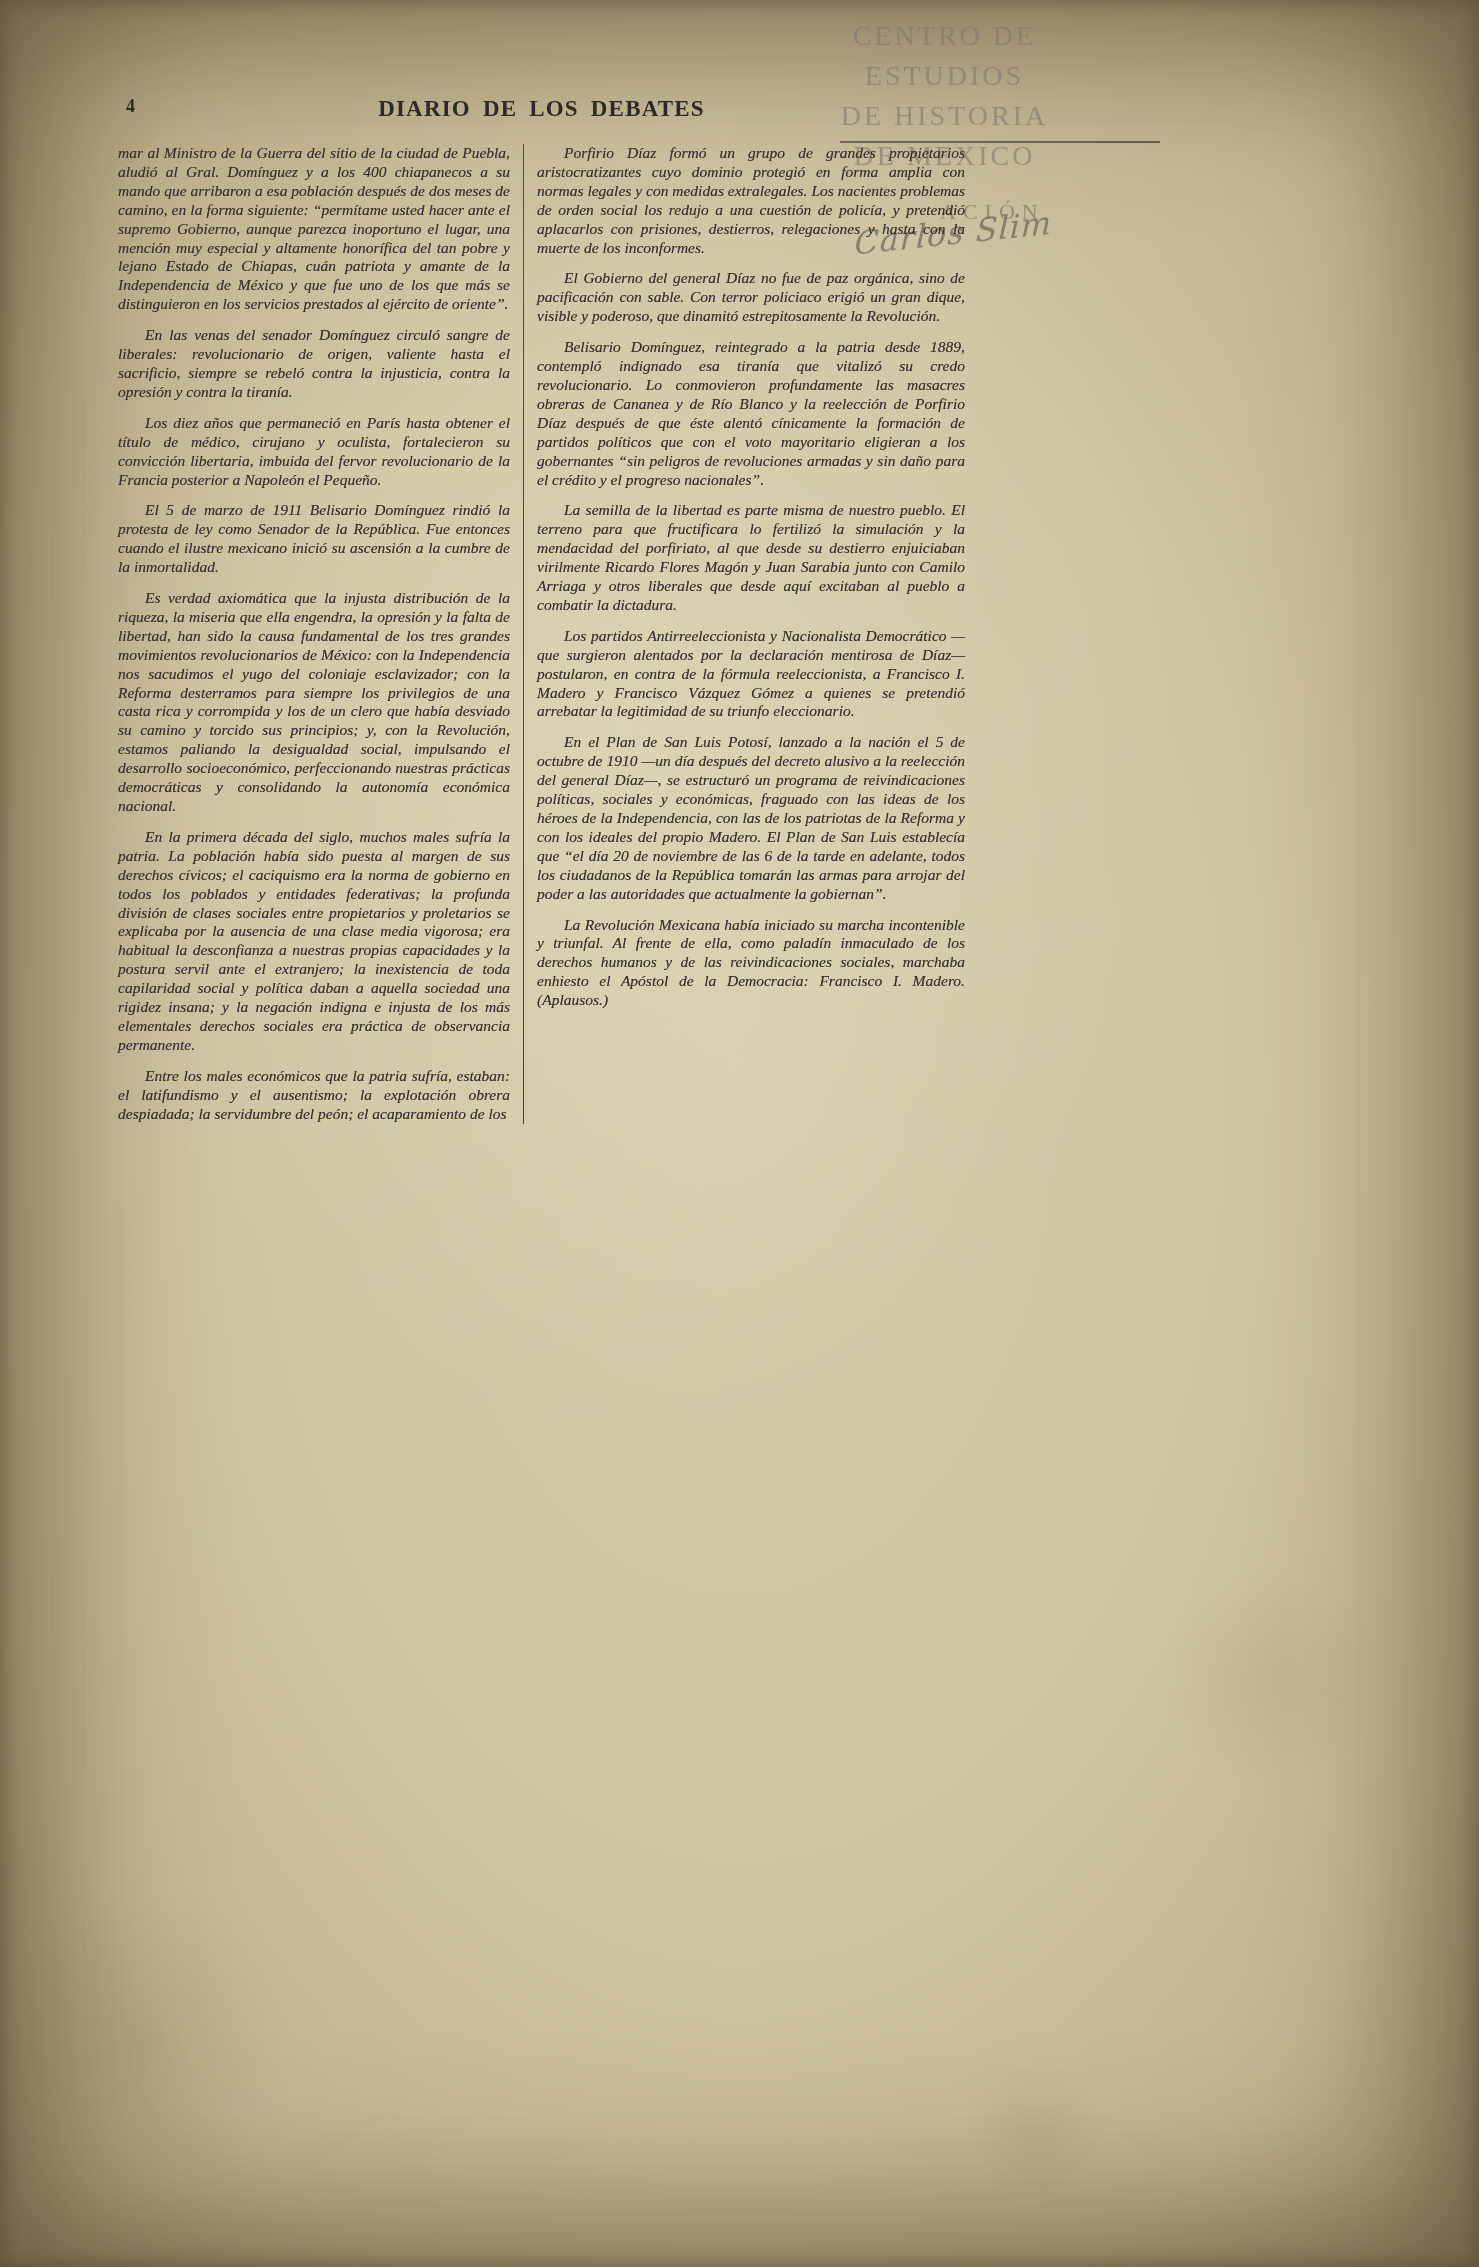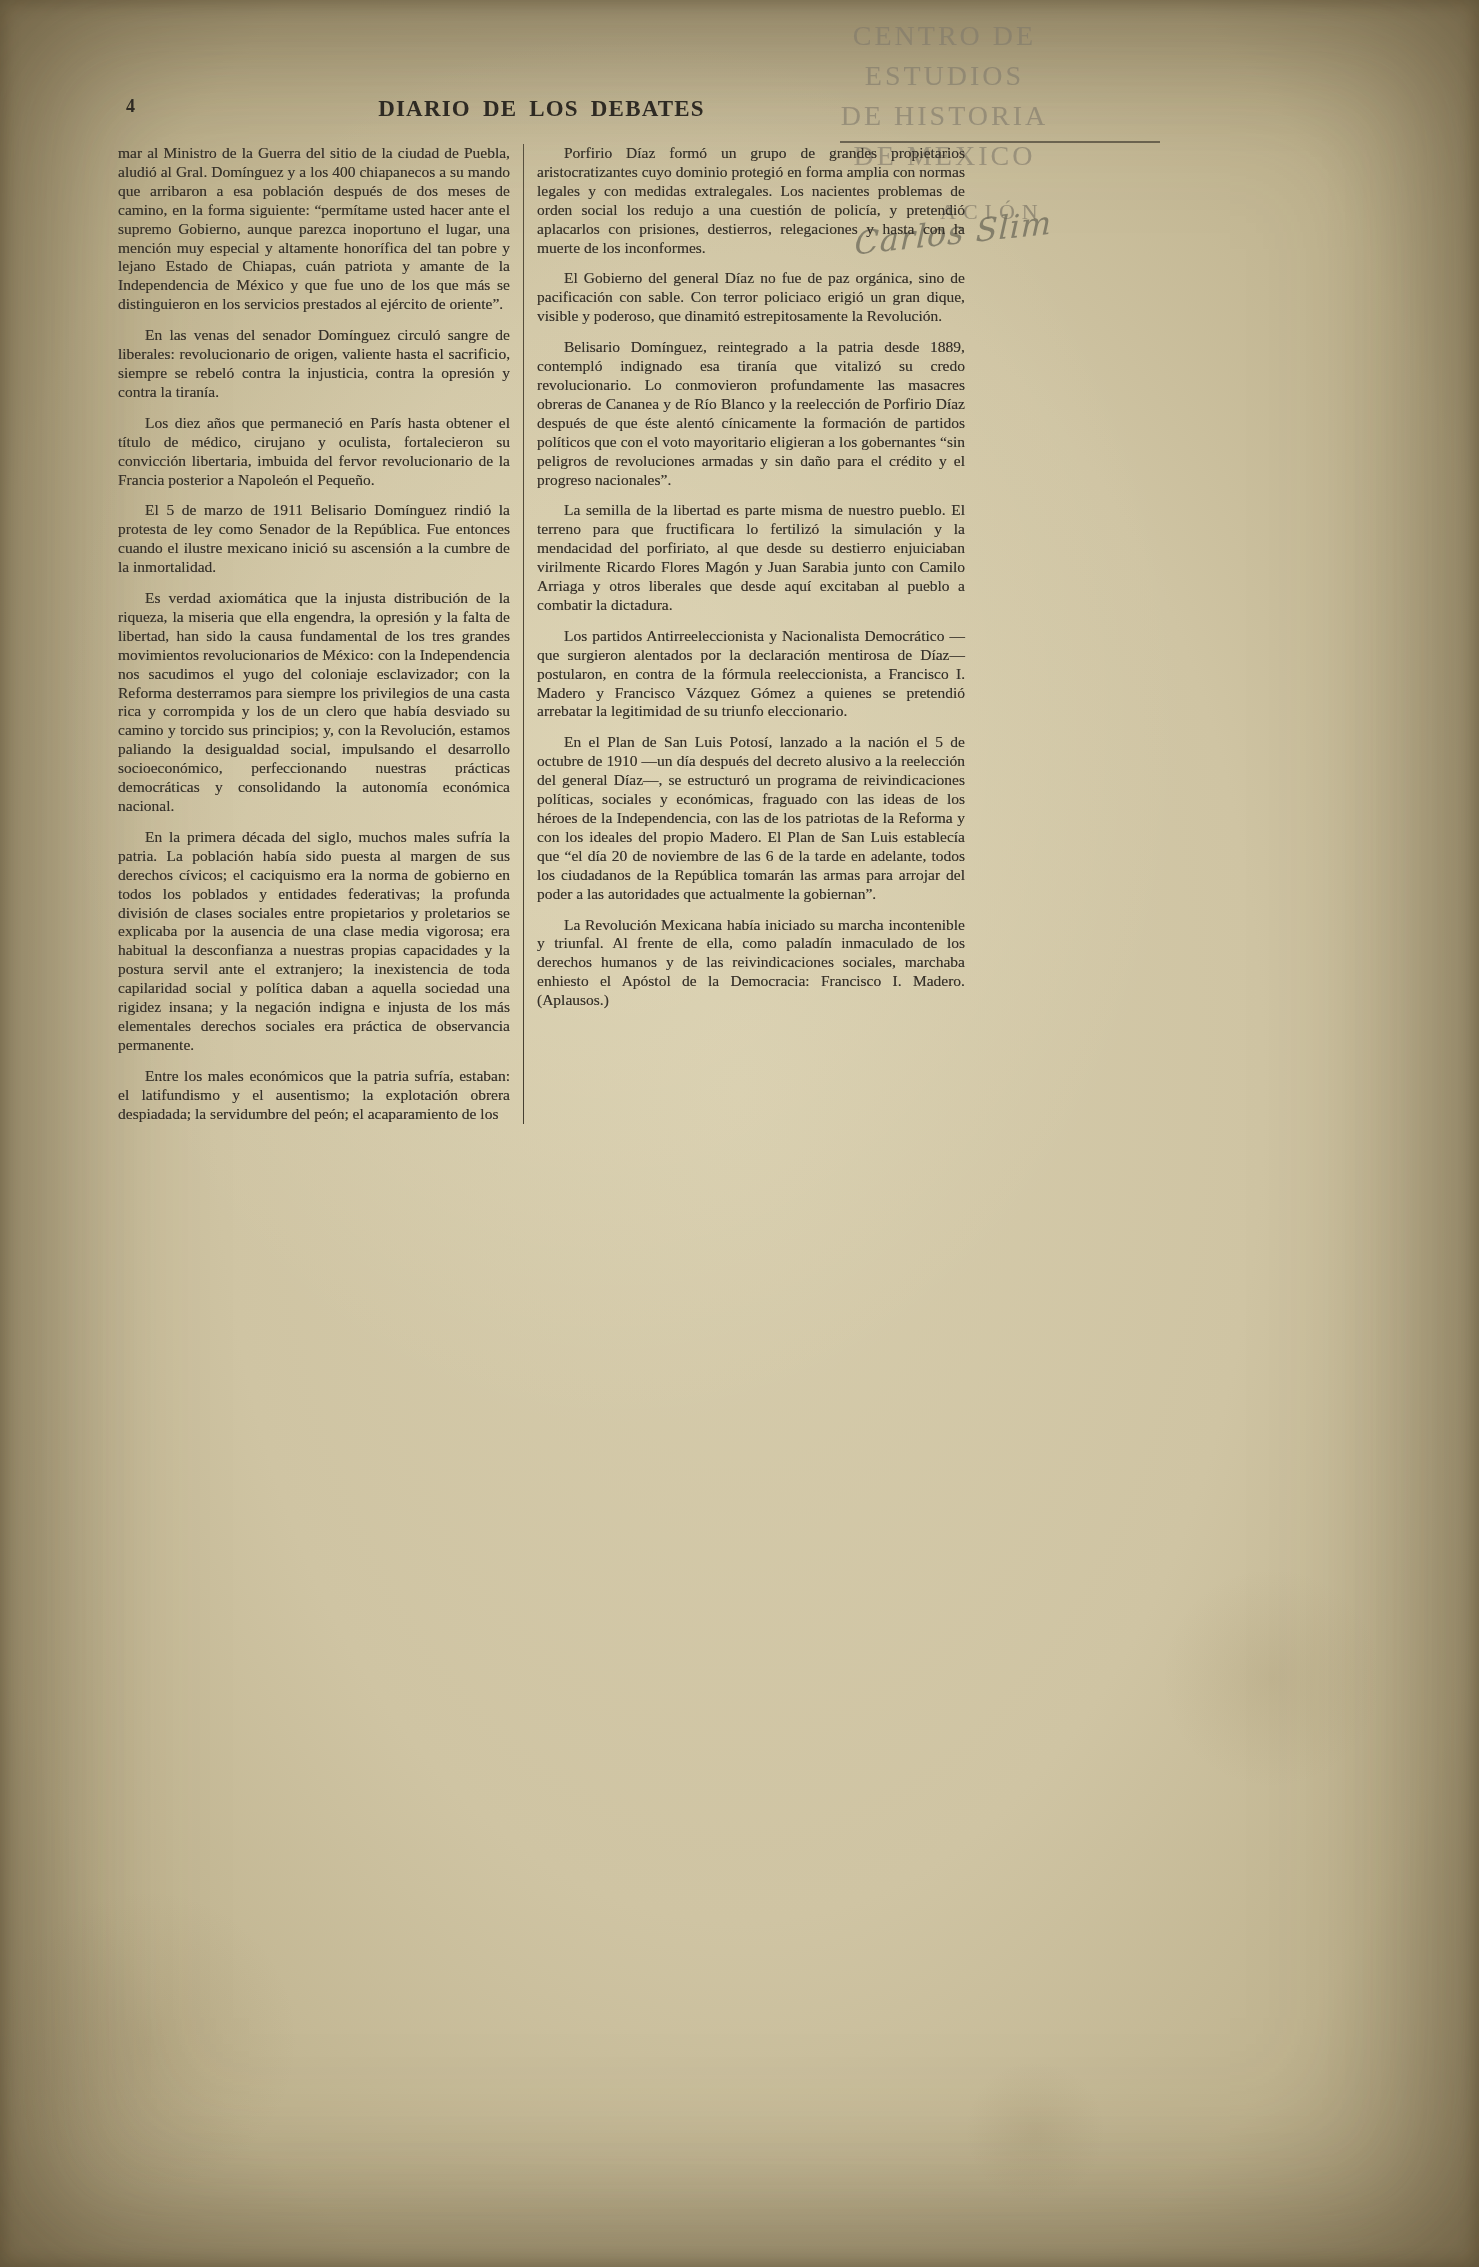--- a/index.html
+++ b/index.html
@@ -68,20 +68,21 @@
   }
   .col-left  { width: 392px; padding-right: 13px; }
   .col-right { width: 428px; padding-left: 13px; }
   .divider {
     width: 1px;
     background: linear-gradient(#57503f, #453f31);
   }
   .col p {
     margin: 0 0 12px 0;
     text-indent: 27px;
+    font-style: italic;
   }
   .col p.cont { text-indent: 0; }
   .col p:last-child { margin-bottom: 0; }
 
   
   .watermark {
     position: absolute;
     top: 0;
     left: 822px;
     width: 430px;

